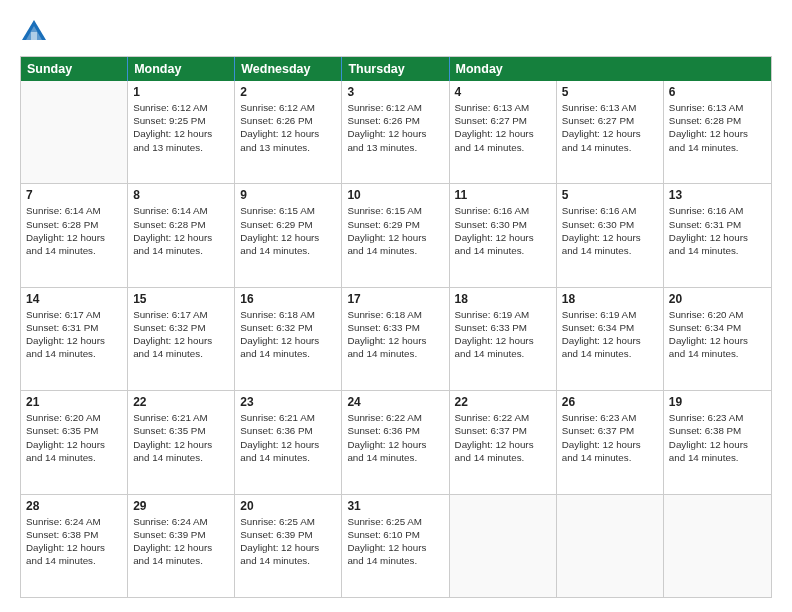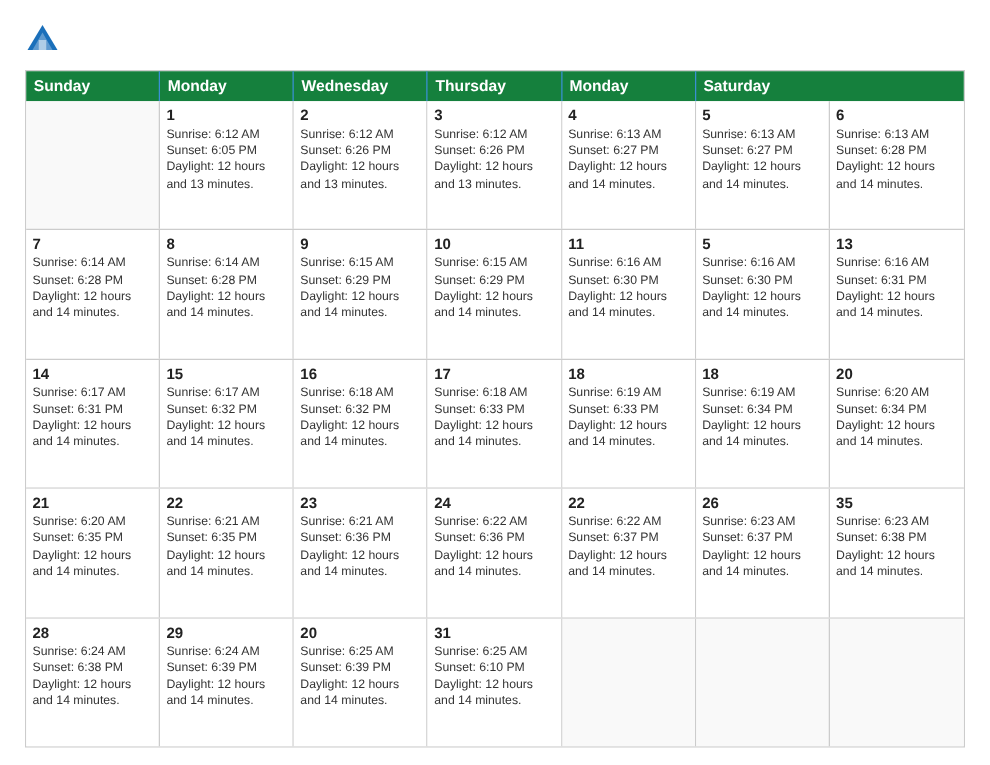--- a/index.html
+++ b/index.html
@@ -131,29 +131,28 @@
     </div>
   </div>
 
   <div class="calendar">
     <div class="cal-header-row">
     <div class="cal-header-cell">Sunday</div>
         <div class="cal-header-cell">Monday</div>
         <div class="cal-header-cell">Wednesday</div>
         <div class="cal-header-cell">Thursday</div>
         <div class="cal-header-cell">Monday</div>
-        <div class="cal-header-cell">Saturday</div>
       </div>
     <div class="cal-body">
     <div class="cal-week">
           <div class="cal-cell empty"></div>
           <div class="cal-cell">
             <span class="day-number">1</span>
             <span class="cell-line">Sunrise: 6:12 AM</span>
-            <span class="cell-line">Sunset: 6:05 PM</span>
+            <span class="cell-line">Sunset: 9:25 PM</span>
             <span class="cell-line" style="white-space: pre-line;">Daylight: 12 hours
 and 13 minutes.</span>
           </div>
           <div class="cal-cell">
             <span class="day-number">2</span>
             <span class="cell-line">Sunrise: 6:12 AM</span>
             <span class="cell-line">Sunset: 6:26 PM</span>
             <span class="cell-line" style="white-space: pre-line;">Daylight: 12 hours
 and 13 minutes.</span>
           </div>
@@ -325,21 +324,21 @@
 and 14 minutes.</span>
           </div>
           <div class="cal-cell">
             <span class="day-number">26</span>
             <span class="cell-line">Sunrise: 6:23 AM</span>
             <span class="cell-line">Sunset: 6:37 PM</span>
             <span class="cell-line" style="white-space: pre-line;">Daylight: 12 hours
 and 14 minutes.</span>
           </div>
           <div class="cal-cell">
-            <span class="day-number">35</span>
+            <span class="day-number">19</span>
             <span class="cell-line">Sunrise: 6:23 AM</span>
             <span class="cell-line">Sunset: 6:38 PM</span>
             <span class="cell-line" style="white-space: pre-line;">Daylight: 12 hours
 and 14 minutes.</span>
           </div>
         </div>
         <div class="cal-week">
           <div class="cal-cell">
             <span class="day-number">28</span>
             <span class="cell-line">Sunrise: 6:24 AM</span>

